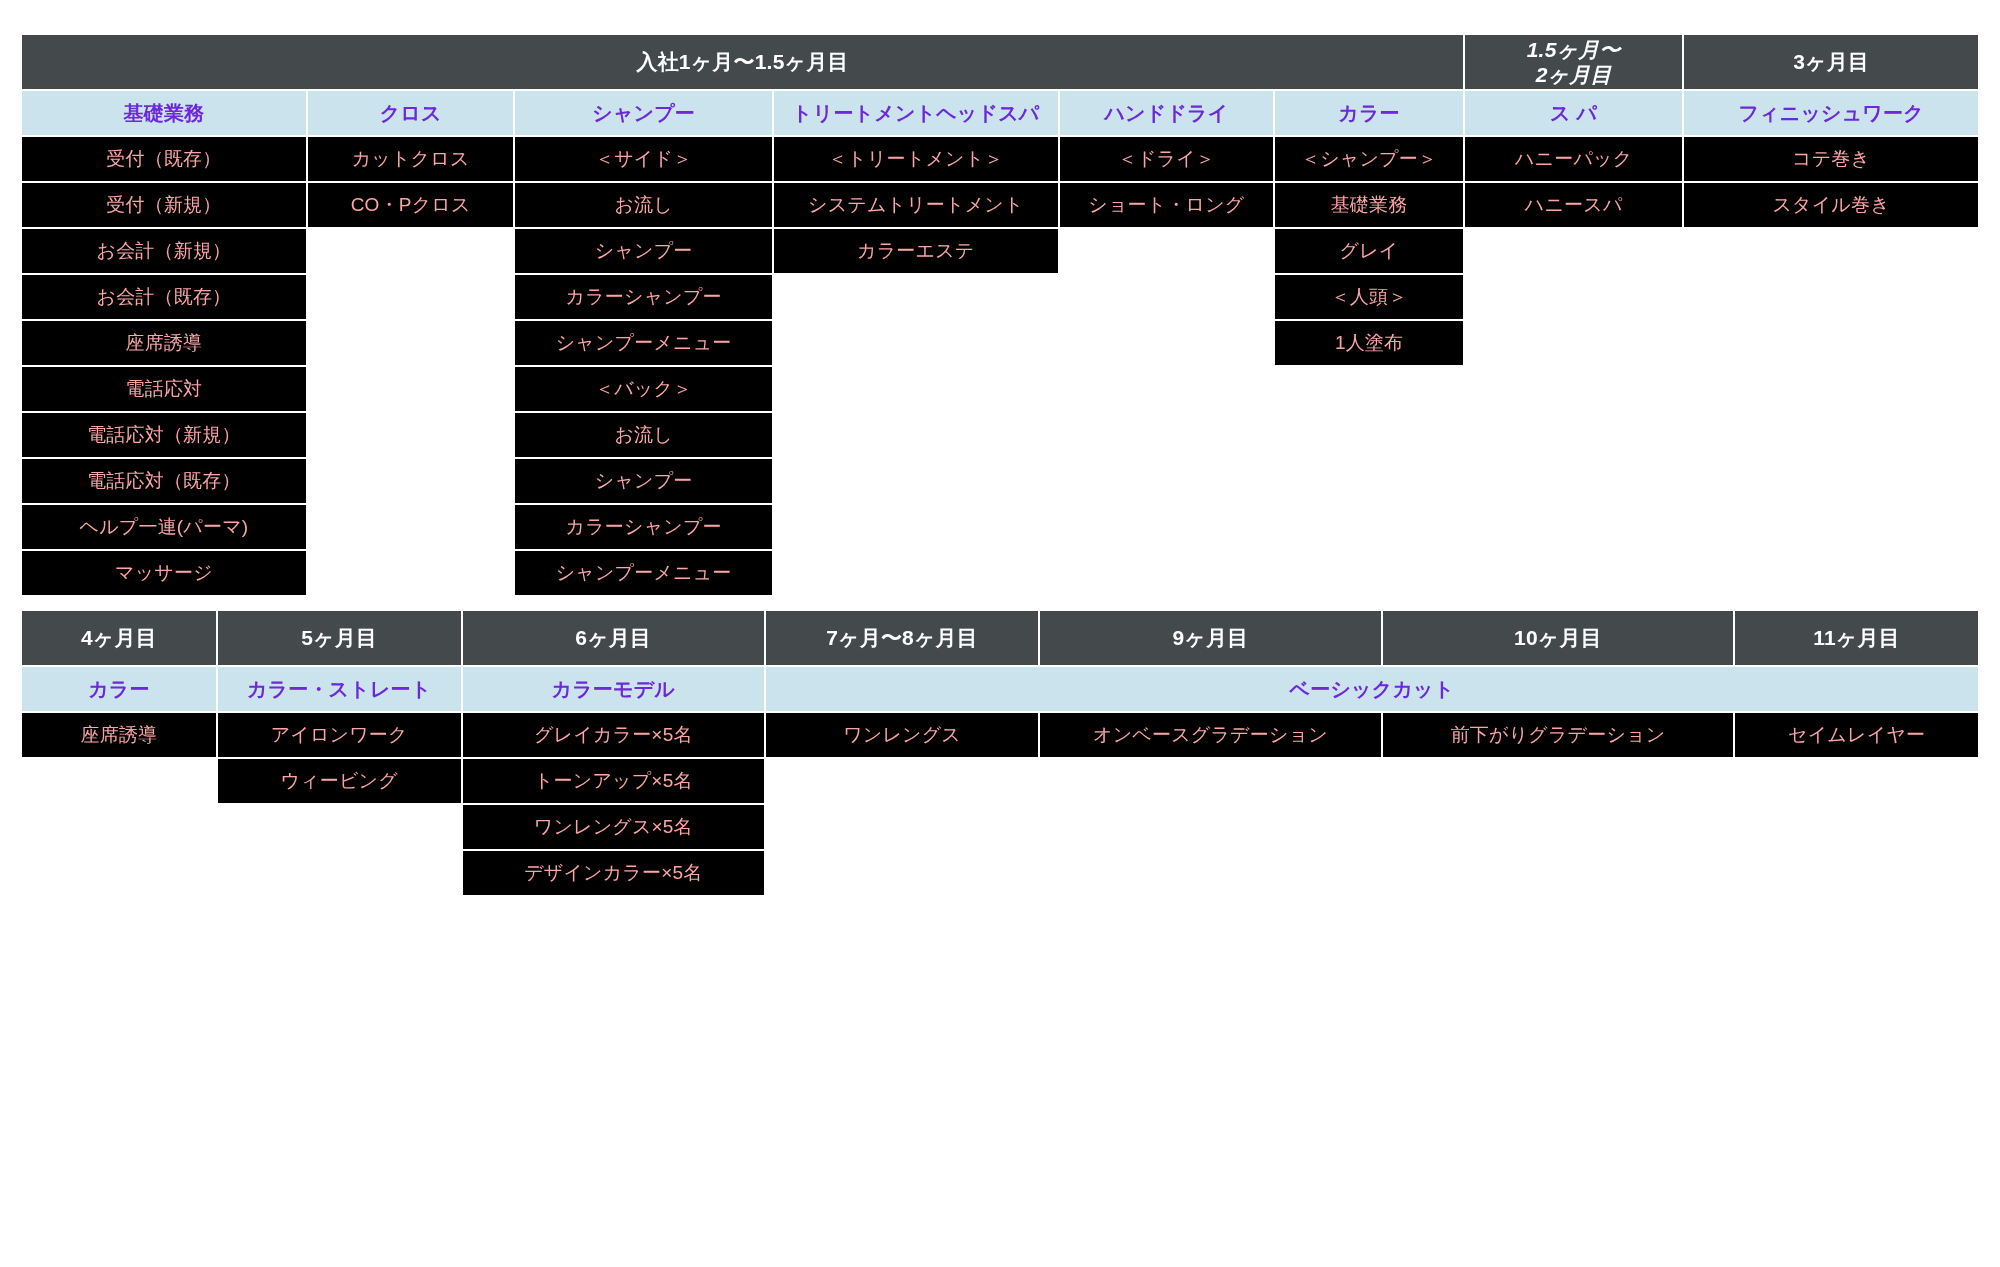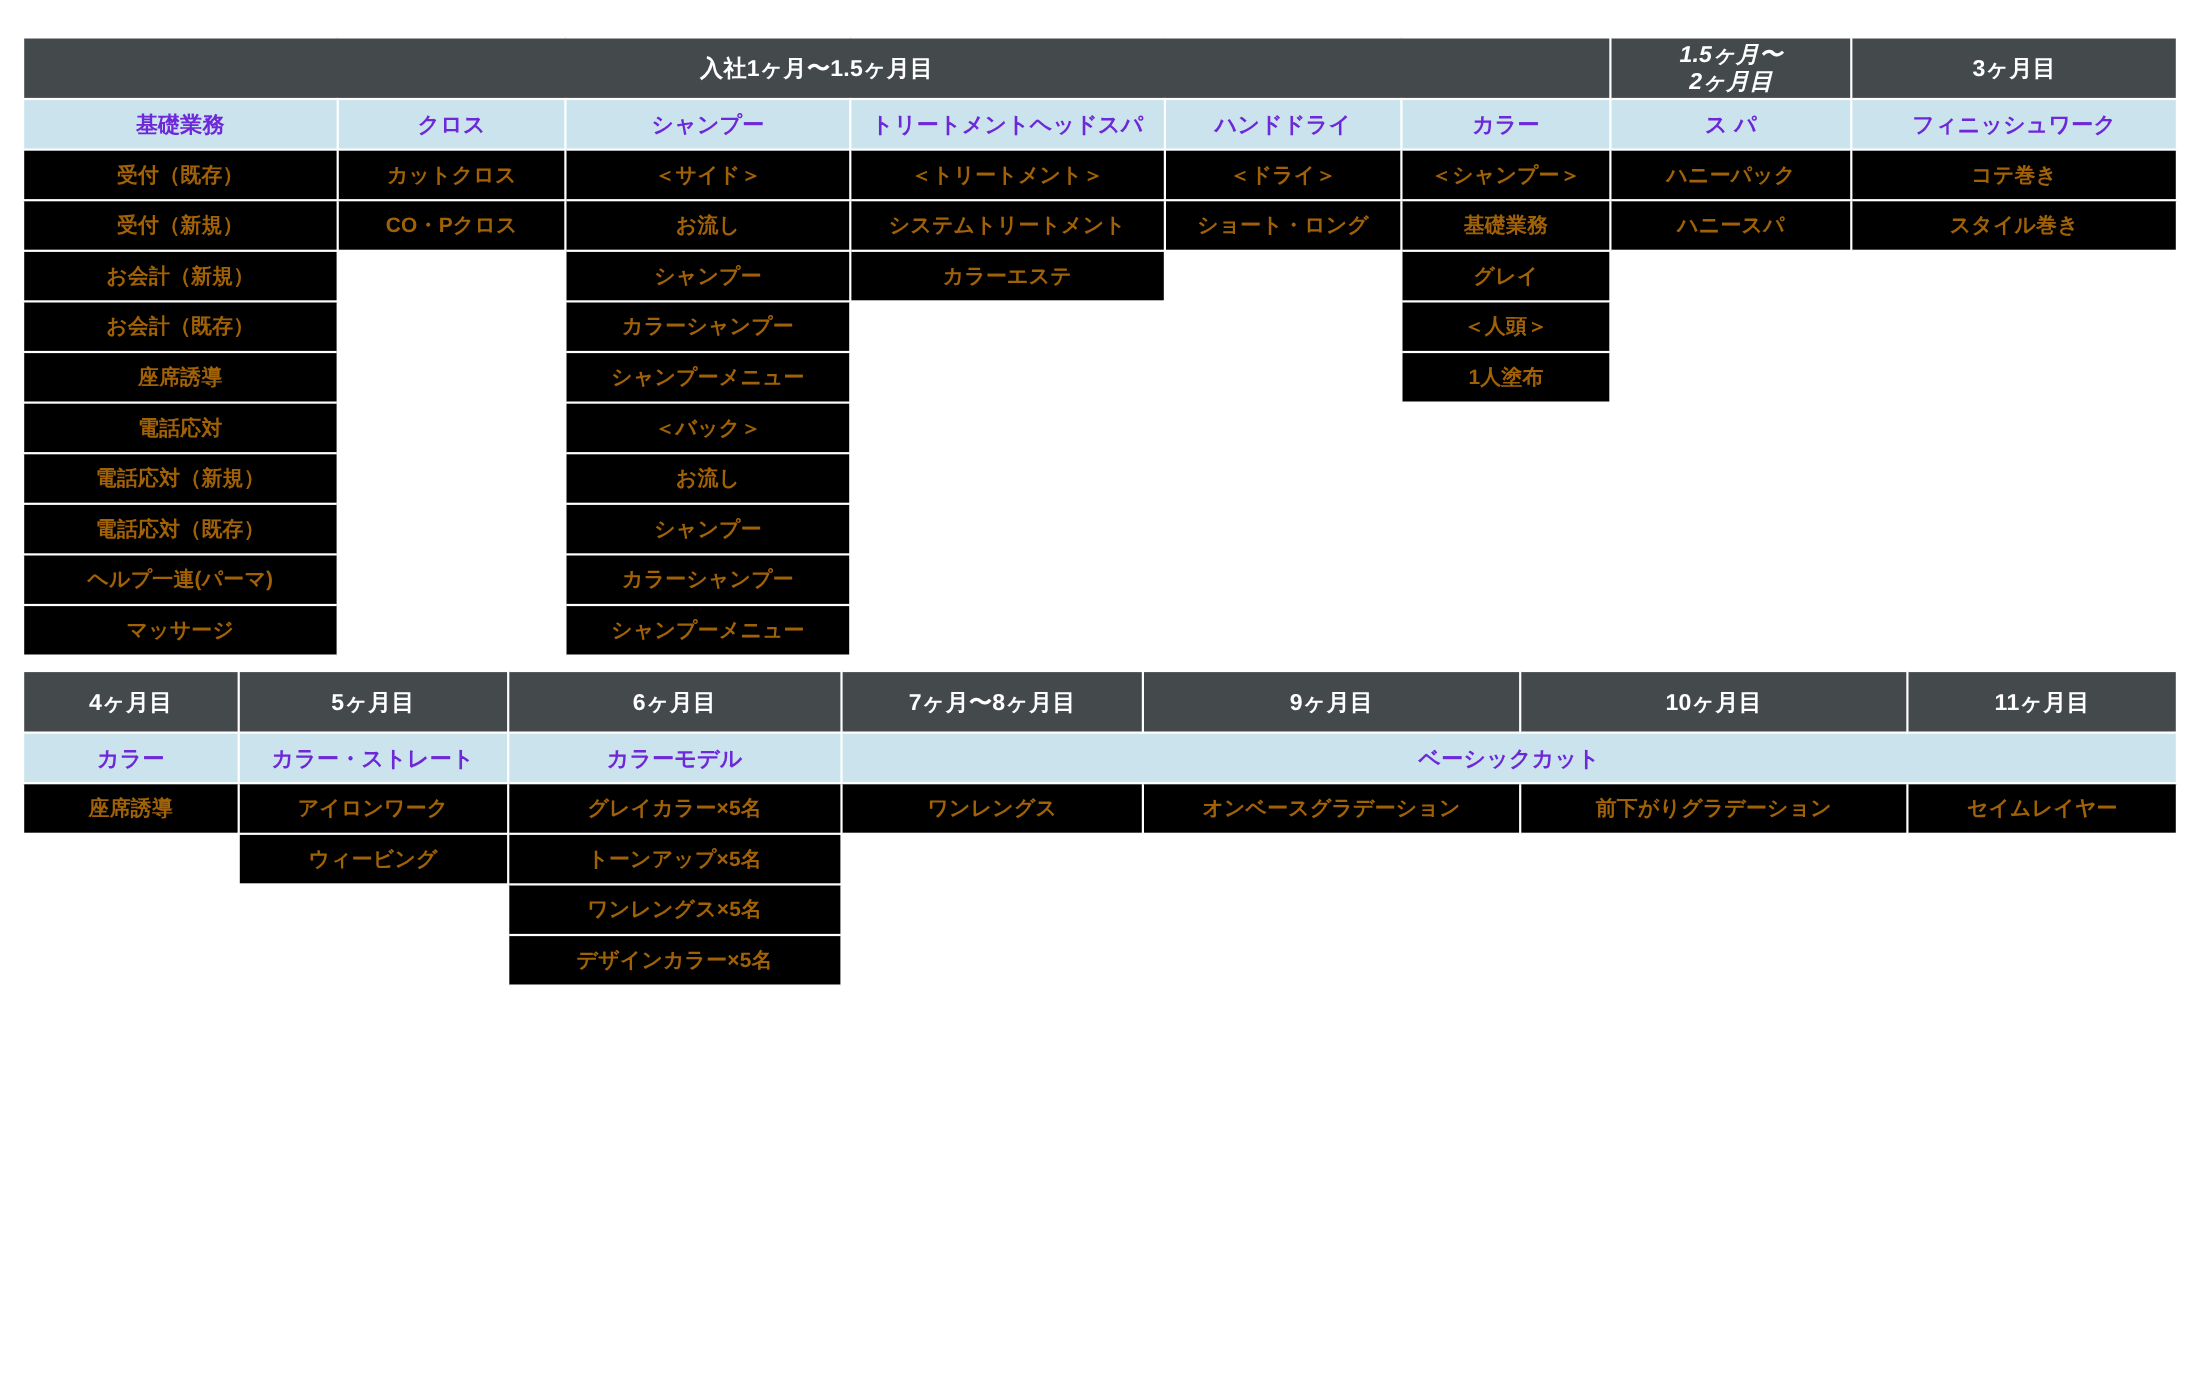--- a/index.html
+++ b/index.html
@@ -37,22 +37,22 @@
   .hdr-dark.twoline { line-height: 1.2; font-style: italic; }
   .hdr-light {
     background: #cbe3ed;
     color: #6d28d9;
     font-weight: 700;
     height: 46px;
     font-size: 20px;
   }
   .cell-black {
     background: #000000;
-    color: #a16207;
-    font-weight: 700;
+    color: #fca5a5;
+    font-weight: 400;
   }
   .cell-blank { background: #ffffff; }
 
   .t2 { margin-top: 12px; }
 
   
   .c0 { width: 14.6%; }
   .c1 { width: 10.6%; }
   .c2 { width: 13.2%; }
   .c3 { width: 14.6%; }

